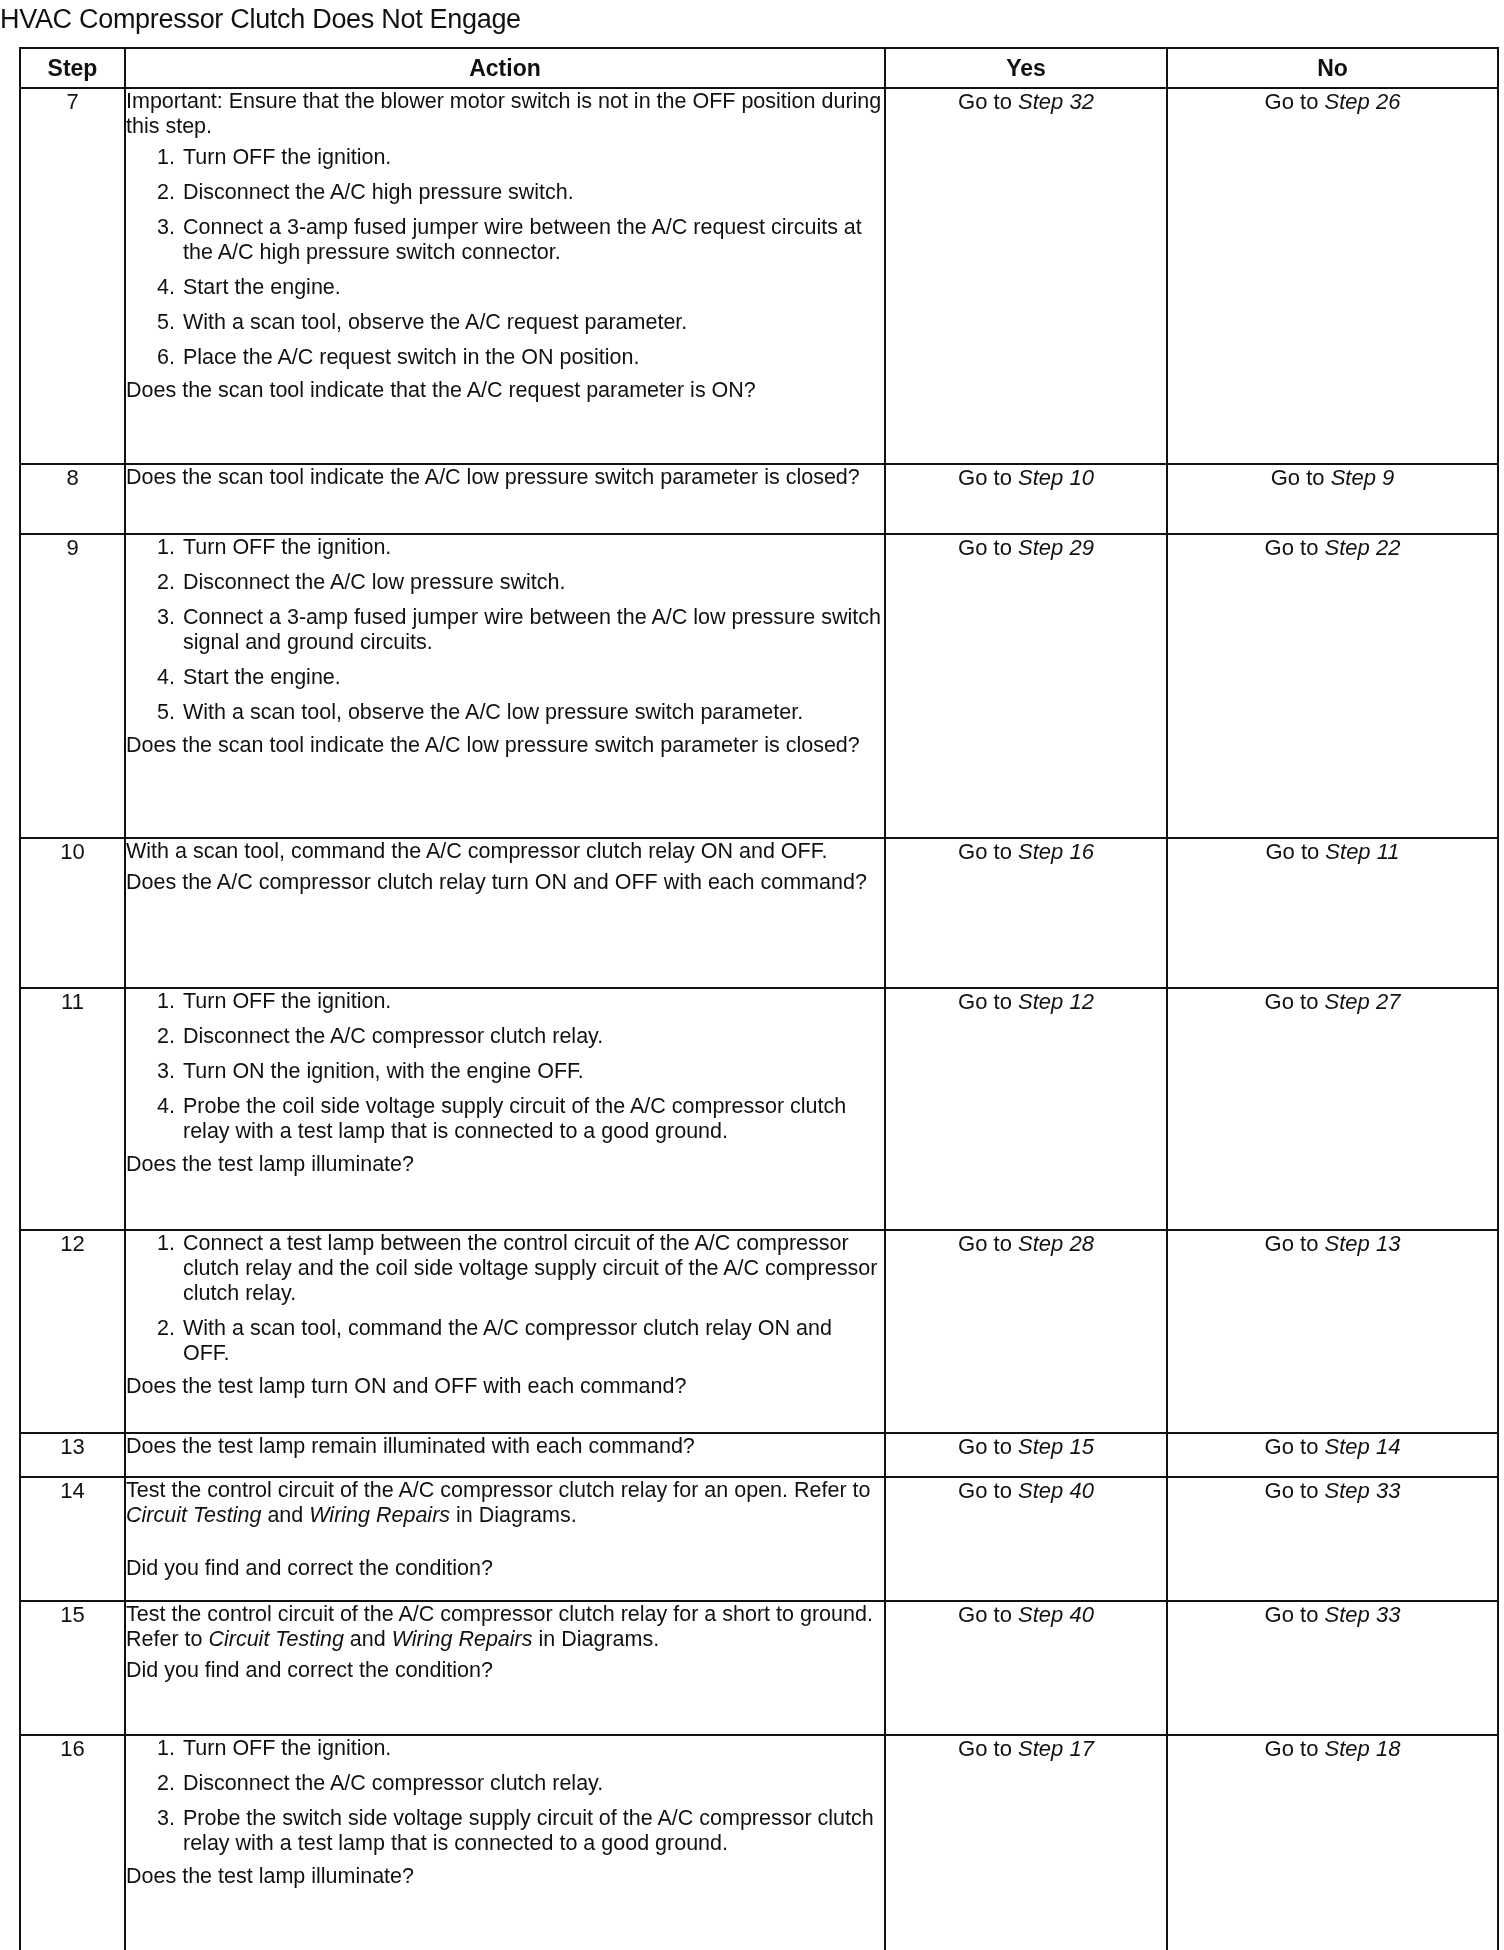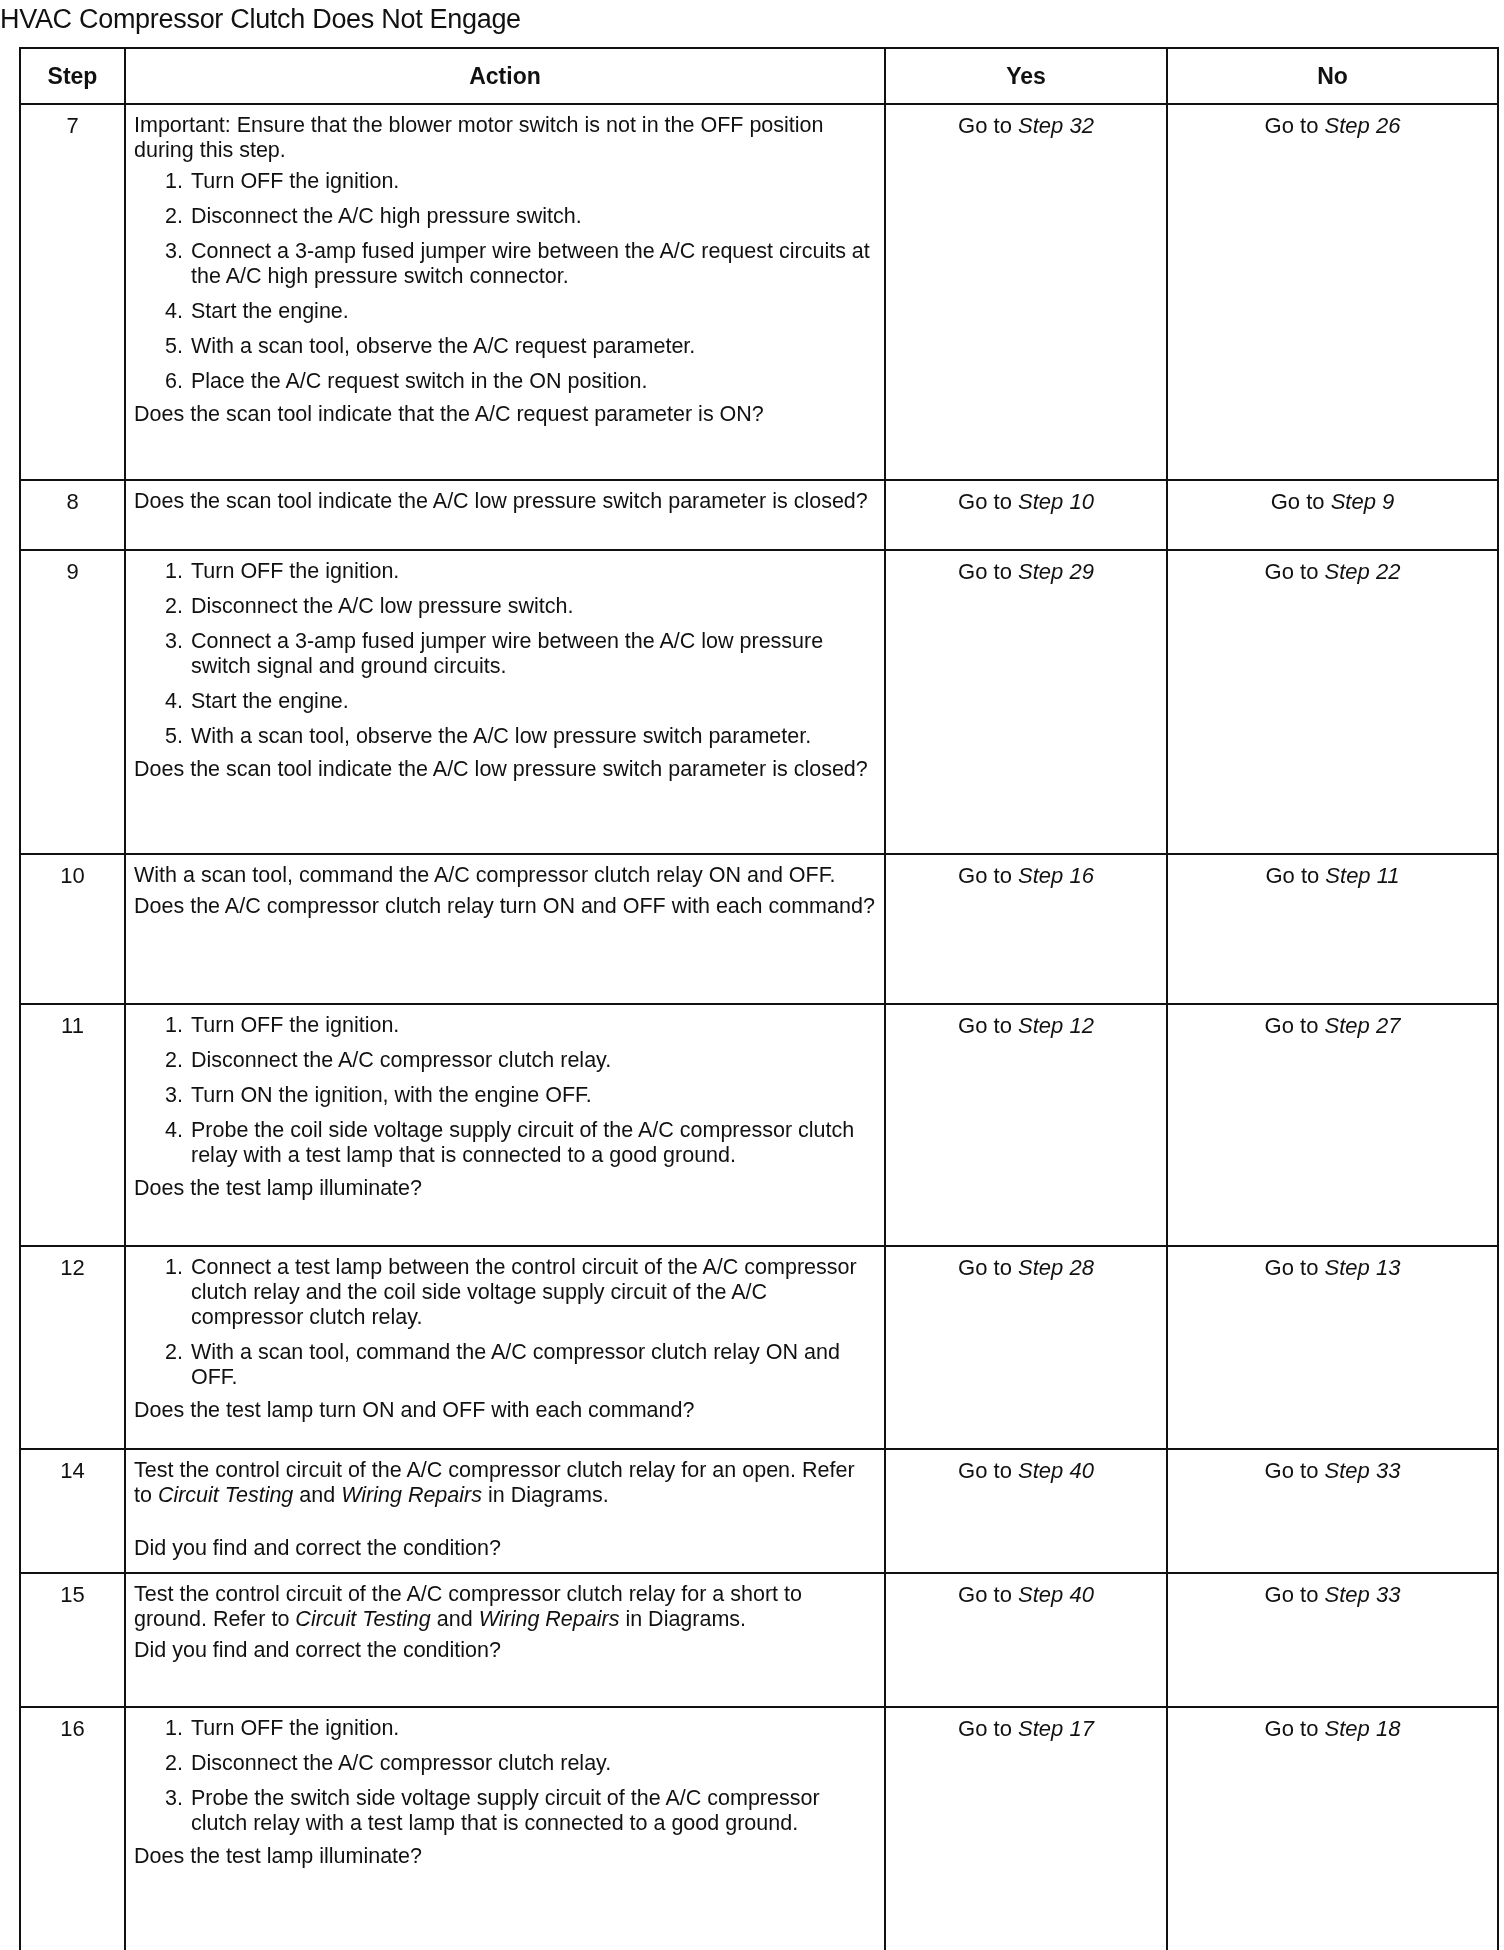--- a/index.html
+++ b/index.html
@@ -1,19 +1,19 @@
 <!DOCTYPE html>
 <html><head>
 <meta charset="utf-8">
 <style>
   html, body { margin:0; padding:0; background:#ffffff; }
   body { width:1504px; height:1950px; position:relative; font-family:"Liberation Sans", sans-serif; color:#111; }
   .title { position:absolute; top:4px; left:0; width:1310px; text-align:left; font-weight:normal; font-size:27px; letter-spacing:-0.3px; }
   table.proc { position:absolute; top:47px; left:19px; width:1478px; border-collapse:collapse; table-layout:fixed; }
-  table.proc td, table.proc th { border:2.5px solid #111; padding:8px; vertical-align:top; }
+  table.proc td, table.proc th { border:2.5px solid #111; padding:0; vertical-align:top; }
   table.proc th { font-size:23px; font-weight:bold; height:38px; text-align:center; vertical-align:middle; }
   col.c-step { width:105px; } col.c-action { width:760px; } col.c-yes { width:282px; } col.c-no { width:331px; }
   td.step { text-align:center; vertical-align:middle; font-size:22px; }
   td.action { padding:5px 10px 4px 12px; font-size:21.5px; line-height:25px; }
   td.action .para { margin:0 0 6px 0; }
   td.action .para:last-child { margin-bottom:0; }
   td.action ol { margin:0 0 6px 0; padding:0 0 0 55px; }
   td.action ol li { margin:0 0 10px 0; padding-left:2px; }
   td.action ol li:last-child { margin-bottom:8px; }
   td.action .gap { height:22px; }
@@ -117,20 +117,28 @@
         <ol>
           <li>Connect a test lamp between the control circuit of the A/C compressor clutch relay and the coil side voltage supply circuit of the A/C compressor clutch relay.</li>
           <li>With a scan tool, command the A/C compressor clutch relay ON and OFF.</li>
         </ol>
         <div class="para">Does the test lamp turn ON and OFF with each command?</div>
       </td>
       <td class="goto"><span>Go to </span><span class="em">Step 28</span></td>
       <td class="goto"><span>Go to </span><span class="em">Step 13</span></td>
     </tr>
 
+    <tr style="height:44px">
+      <td class="step">13</td>
+      <td class="action">
+        <div class="para">Does the test lamp remain illuminated with each command?</div>
+      </td>
+      <td class="goto"><span>Go to </span><span class="em">Step 15</span></td>
+      <td class="goto"><span>Go to </span><span class="em">Step 14</span></td>
+    </tr>
 
     <tr style="height:124px">
       <td class="step">14</td>
       <td class="action">
         <div class="para"><span>Test the control circuit of the A/C compressor clutch relay for an open. Refer to </span><span class="em">Circuit Testing</span><span> and </span><span class="em">Wiring Repairs</span><span> in Diagrams.</span></div>
         <div class="gap"></div>
         <div class="para">Did you find and correct the condition?</div>
       </td>
       <td class="goto"><span>Go to </span><span class="em">Step 40</span></td>
       <td class="goto"><span>Go to </span><span class="em">Step 33</span></td>

